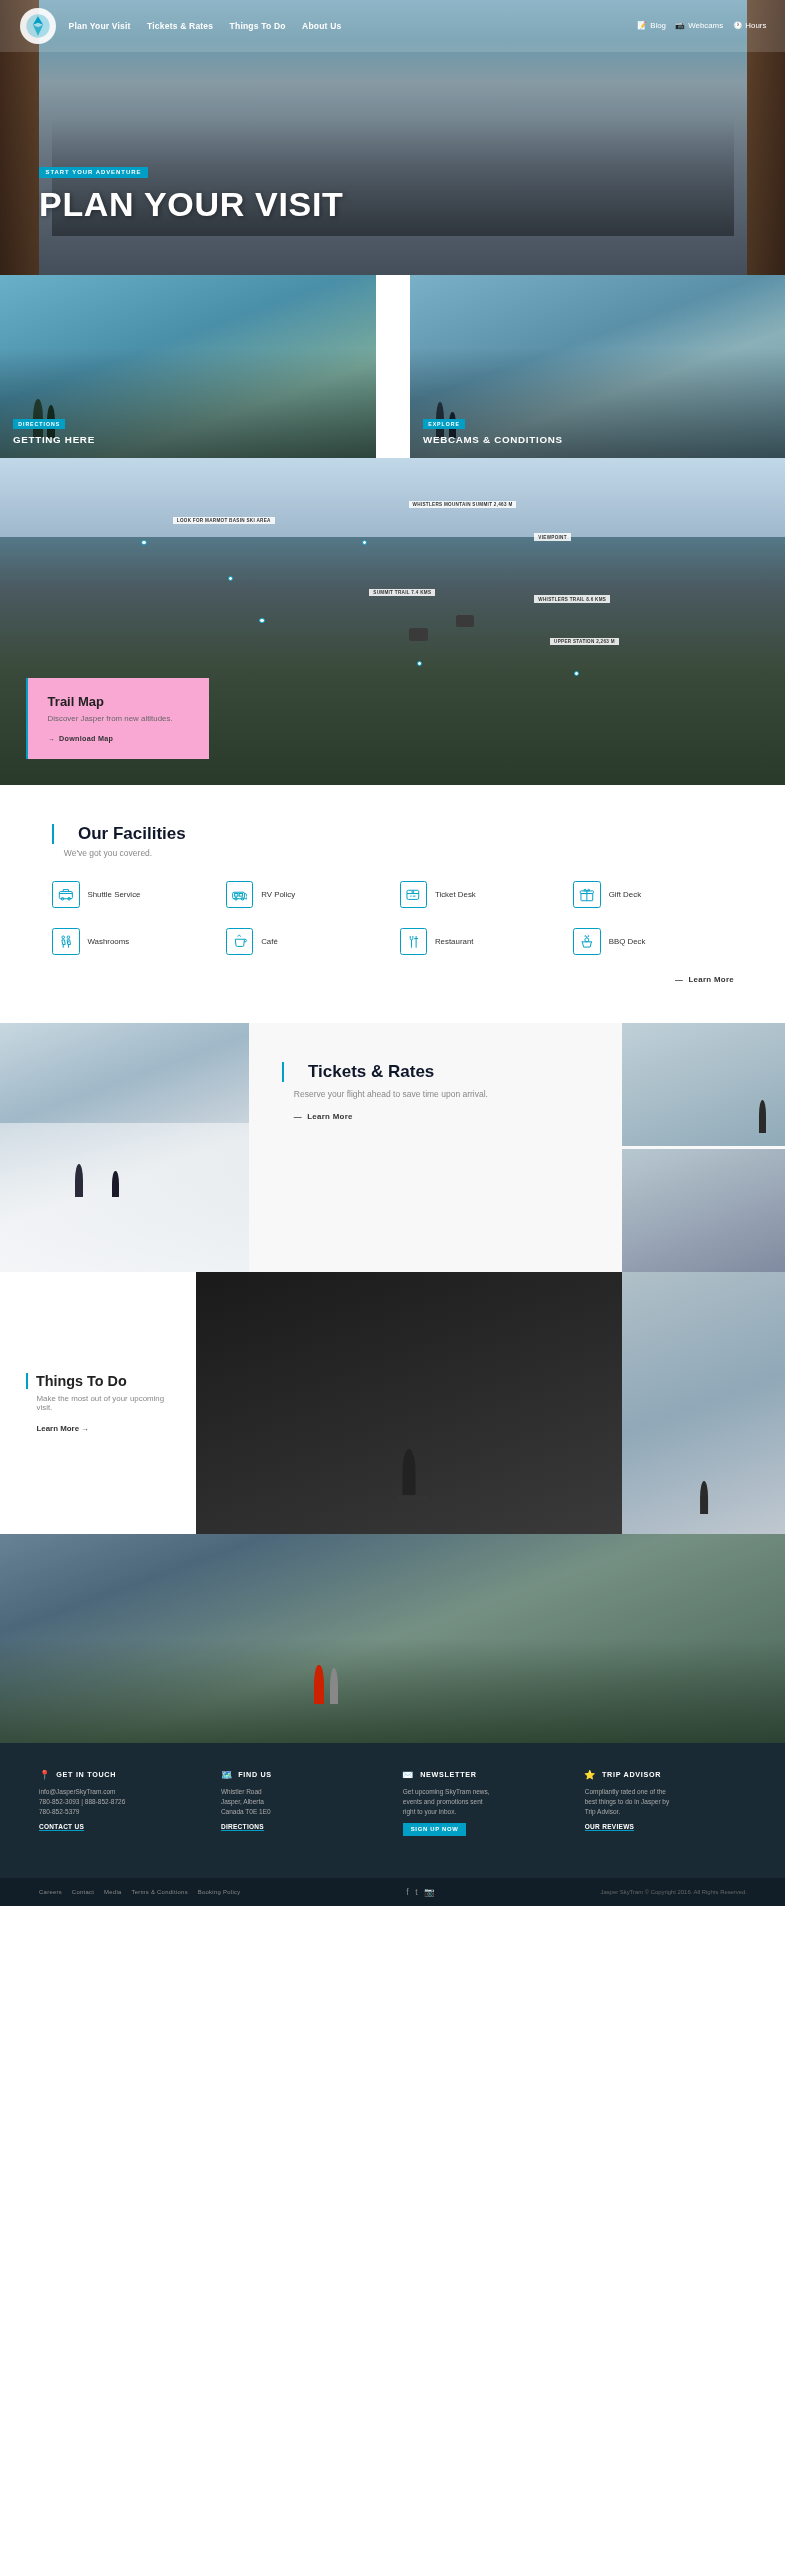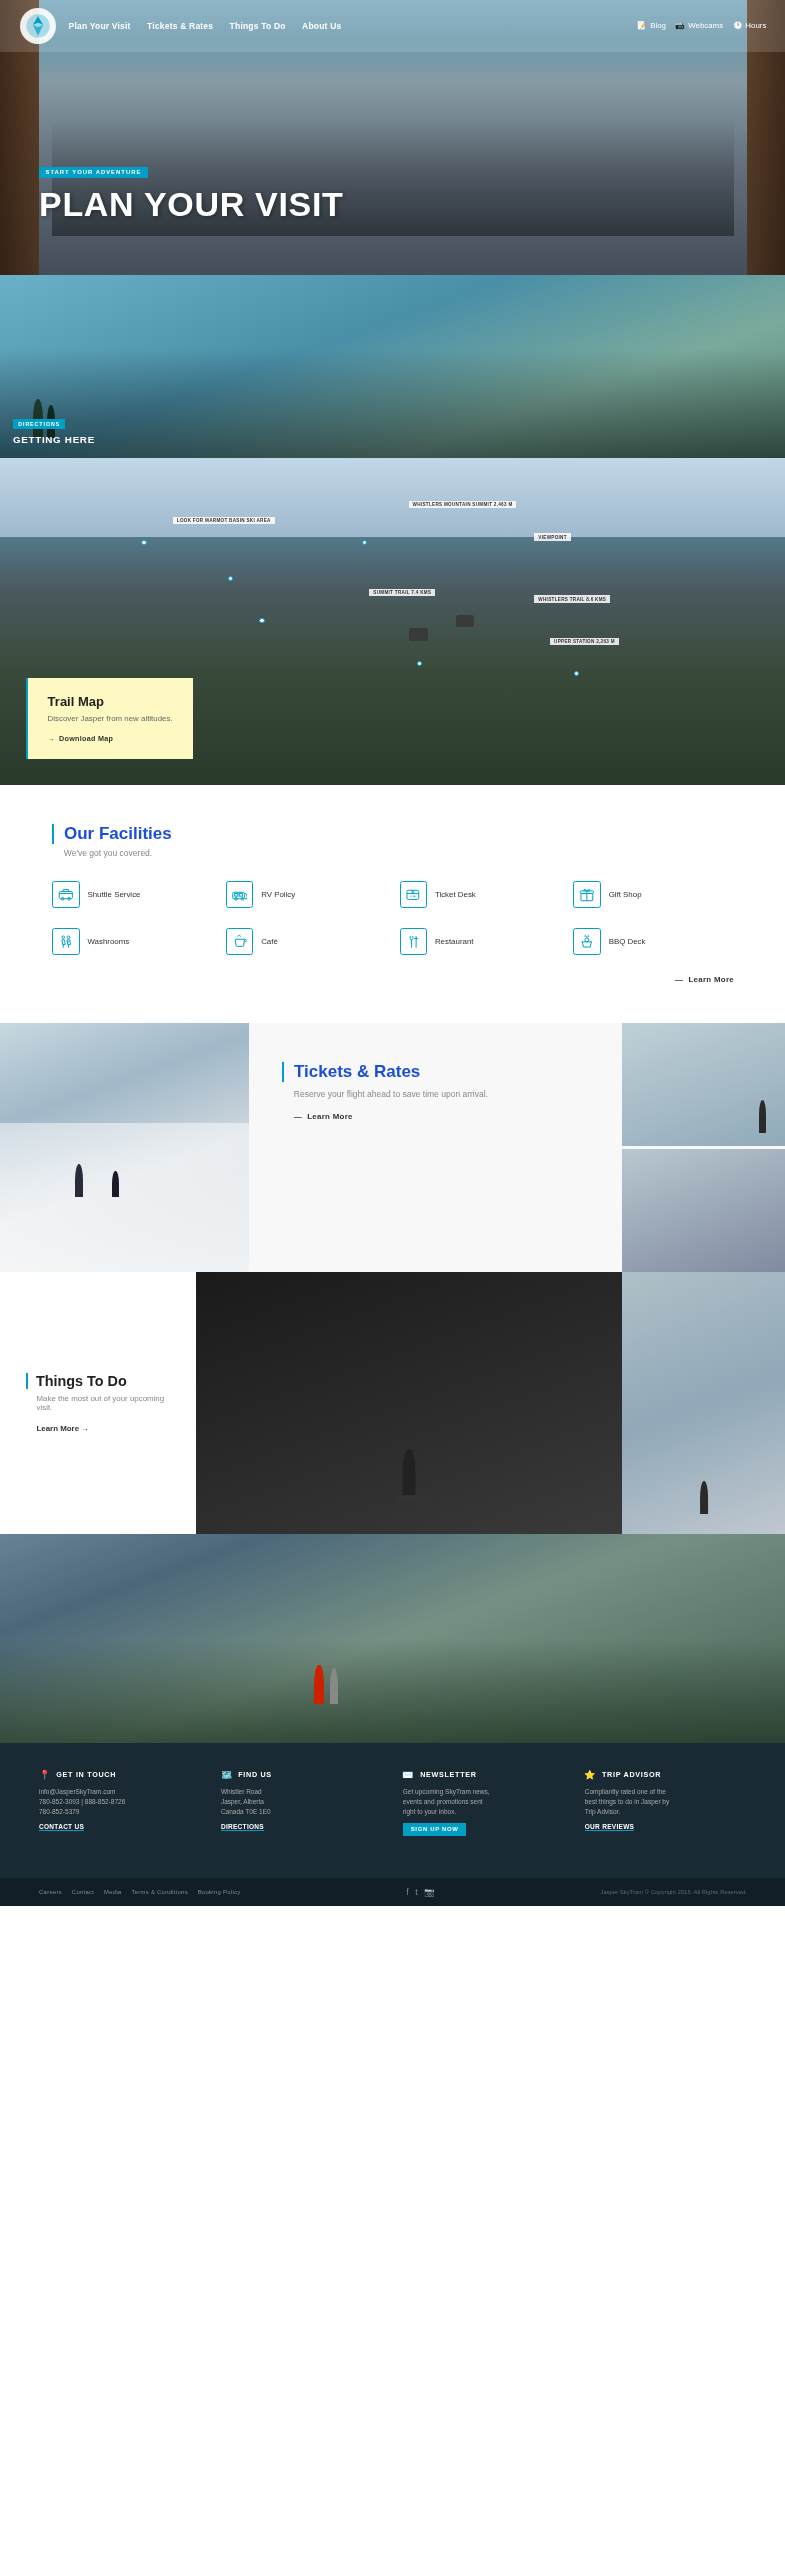--- a/index.html
+++ b/index.html
@@ -128,23 +128,23 @@
       height: 327px;
       overflow: hidden;
     }
     .trail-bg {
       position: absolute; inset: 0;
       background: linear-gradient(160deg, #7aa8c0 0%, #5a8aa0 20%, #4a6a80 50%, #6a7a70 70%, #4a5a4a 100%);
     }
     .trail-map-card {
       position: absolute;
       bottom: 26px; left: 26px;
-      background: #fef9c3;
+      background: #f9a8d4;
       padding: 16.4px 19.6px;
-      width: 167px;
+      width: 183px;
       border-left: 2.6px solid #00a0c6;
     }
     .trail-map-title {
       font-size: 13px;
       font-weight: 700;
       color: #222;
       margin-bottom: 5.2px;
     }
     .trail-map-desc {
       font-size: 7.9px;
@@ -181,24 +181,24 @@
     }
 
     
     .facilities-section {
       padding: 39px 52px;
       background: #fff;
     }
     .section-title {
       font-size: 17px;
       font-weight: 700;
-      color: #1d4ed8;
+      color: #0f172a;
       margin-bottom: 3.9px;
       border-left: 2.6px solid #00a0c6;
-      padding-left: 10px;
+      padding-left: 24px;
     }
     .section-subtitle {
       font-size: 8.5px;
       color: #888;
       margin-bottom: 23px;
       padding-left: 11.8px;
     }
     .facilities-grid {
       display: grid;
       grid-template-columns: repeat(4, 1fr);
@@ -459,20 +459,33 @@
       <div style="position:absolute;bottom:0;left:0;right:0;top:0;background:linear-gradient(160deg,#6ab0c8 0%,#4a8fa8 40%,#7aaa9c 70%,#5a8878 100%);"></div>
       <div style="position:absolute;bottom:19.6px;left:33px;width:9.8px;height:39px;background:#2a4a3a;border-radius:50% 50% 0 0;"></div>
       <div style="position:absolute;bottom:19.6px;left:47px;width:7.9px;height:33px;background:#1a3a2a;border-radius:50% 50% 0 0;"></div>
     </div>
     <div class="photo-card-overlay"></div>
     <div class="photo-card-content">
       <div class="card-tag">Directions</div>
       <div class="card-title">Getting Here</div>
     </div>
   </div>
+  <div class="photo-card">
+    <div class="photo-card-bg card-bg-3">
+      <div style="position:absolute;bottom:0;left:0;right:0;top:0;background:linear-gradient(160deg,#7ab0c8 0%,#5a90a8 40%,#8ab0b8 60%,#6a95a5 100%);"></div>
+
+      <div style="position:absolute;bottom:19.6px;left:26px;width:7.9px;height:36px;background:#2a3a4a;border-radius:50% 50% 0 0;"></div>
+      <div style="position:absolute;bottom:19.6px;left:39px;width:6.5px;height:26px;background:#1a2a3a;border-radius:50% 50% 0 0;"></div>
+    </div>
+    <div class="photo-card-overlay"></div>
+    <div class="photo-card-content">
+      <div class="card-tag">Explore</div>
+      <div class="card-title">Webcams &amp; Conditions</div>
+    </div>
+  </div>
 </div>
 
 <div class="trail-section">
   <div class="trail-bg">
 
     <div style="position:absolute;inset:0;background:linear-gradient(180deg,#7aa8c0 0%,#5a8aa0 15%,#4a5a60 40%,#3a4a3a 65%,#2a3a2a 100%);"></div>
 
     <div style="position:absolute;top:0;left:0;right:0;height:79px;background:linear-gradient(180deg,#c0d8e8 0%,#a0b8cc 100%);"></div>
   </div>
 
@@ -546,21 +559,21 @@
     <div class="facility-item">
       <div class="facility-icon">
         <svg width="15.7" height="15.7" viewBox="0 0 24 24" fill="none" stroke="#00a0c6" stroke-width="1.5">
           <rect x="3" y="10" width="18" height="11" rx="1"></rect>
           <rect x="2" y="6" width="20" height="4" rx="1"></rect>
           <path d="M12 6v15"></path>
           <path d="M12 6c0 0-2-4-4-2s0 2 4 2"></path>
           <path d="M12 6c0 0 2-4 4-2s0 2-4 2"></path>
         </svg>
       </div>
-      <span class="facility-name">Gift Shop</span>
+      <span class="facility-name">Gift Deck</span>
     </div>
 
     <div class="facility-item">
       <div class="facility-icon">
         <svg width="15.7" height="15.7" viewBox="0 0 24 24" fill="none" stroke="#00a0c6" stroke-width="1.5">
           <circle cx="8" cy="5" r="2"></circle>
           <circle cx="16" cy="5" r="2"></circle>
           <path d="M6 9h4l1 7H7L6 9zM14 9h4l1 7h-4l-1-7z"></path>
           <path d="M8 16v5M16 16v5"></path>
           <path d="M15 12h2"></path>

